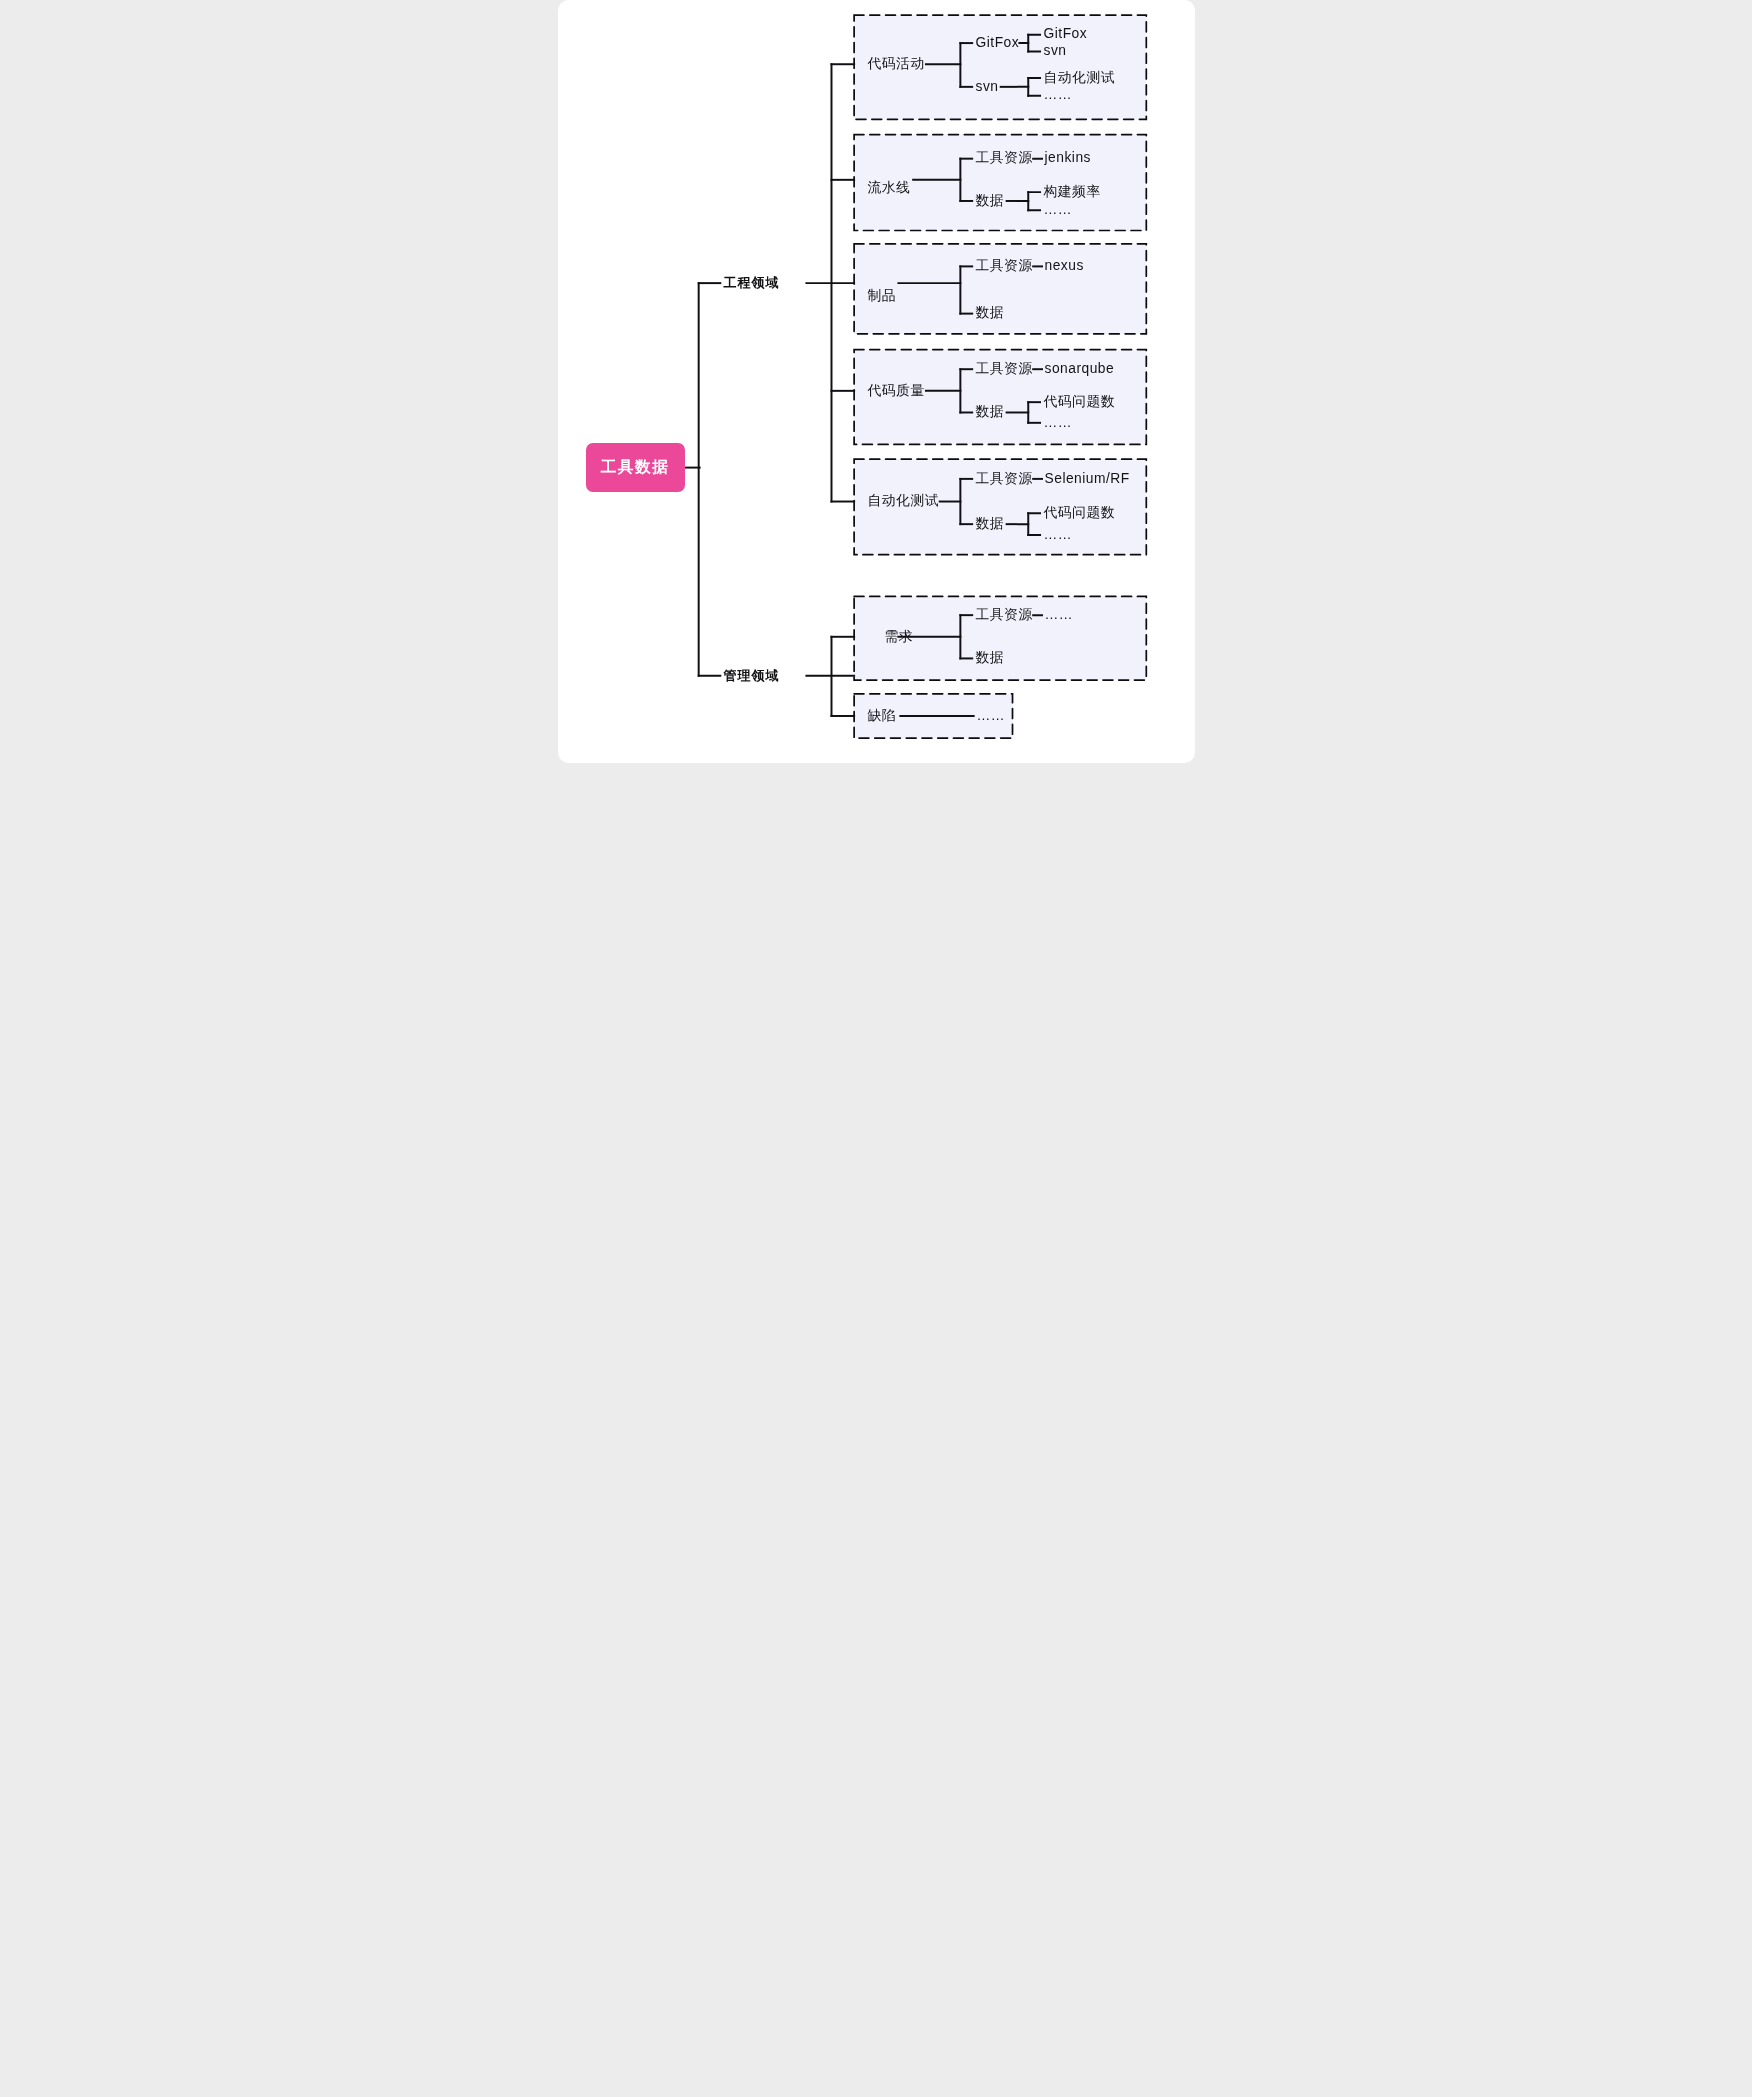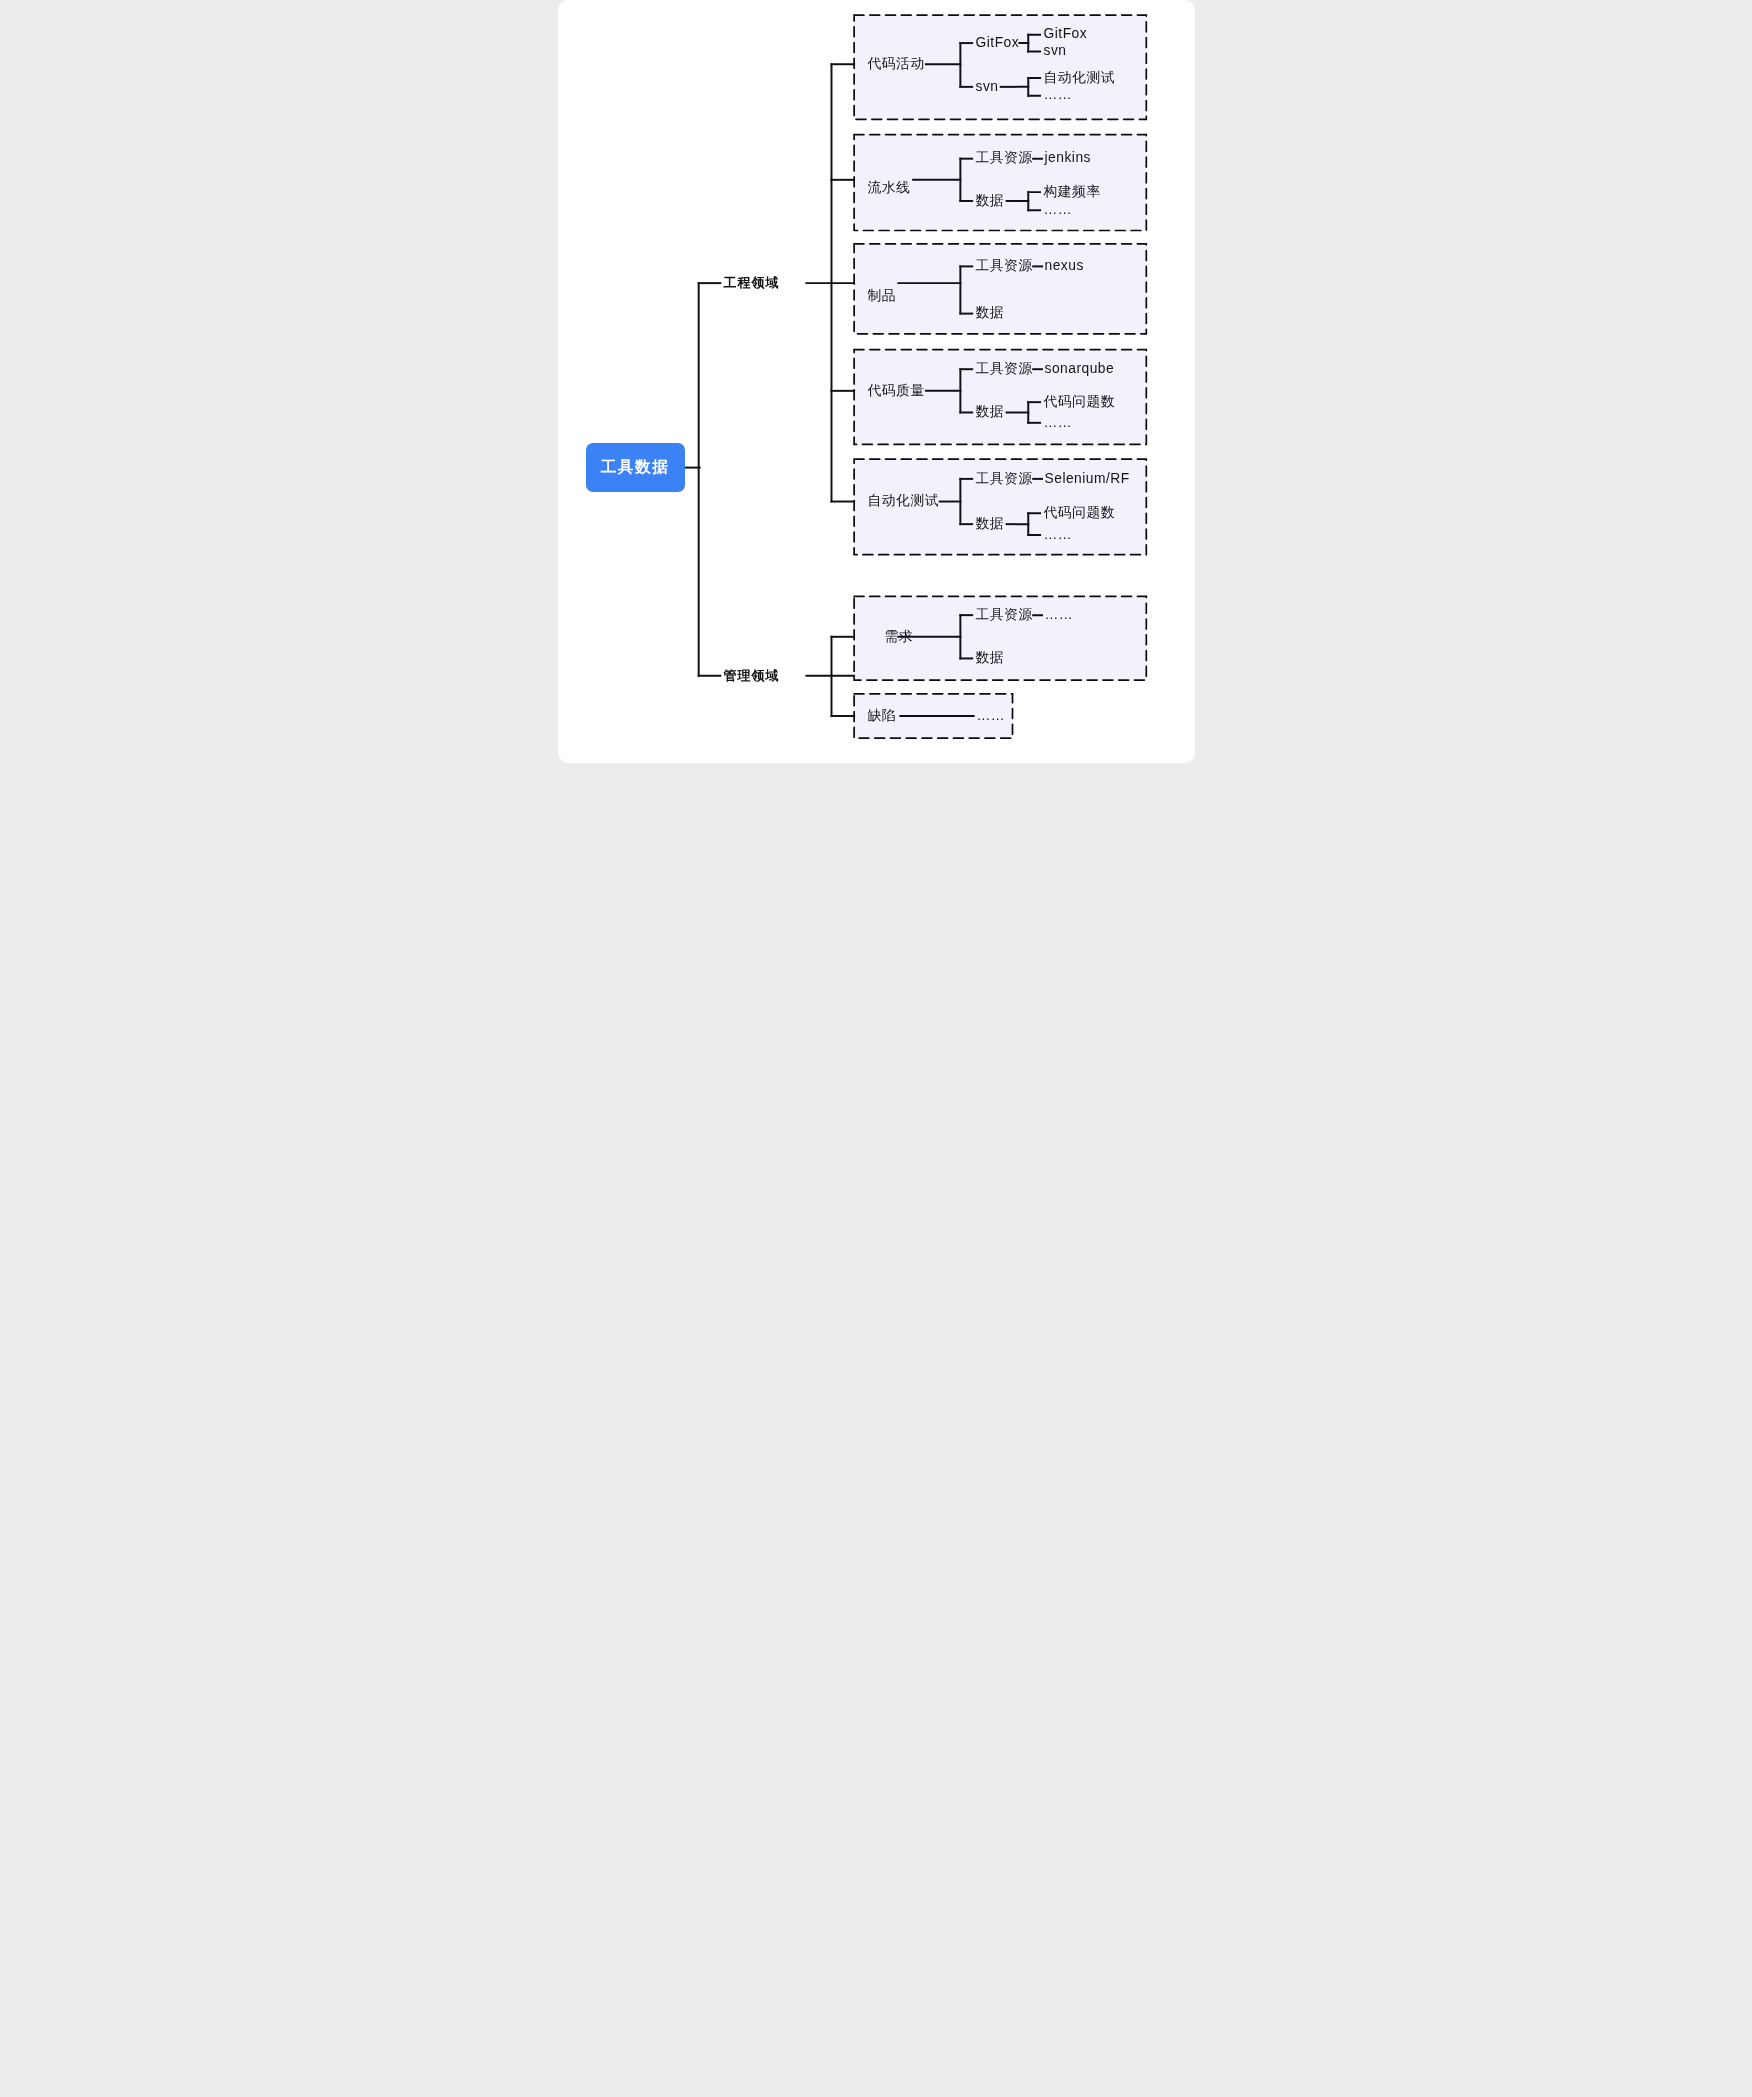--- a/index.html
+++ b/index.html
@@ -11,21 +11,21 @@
   }
   .wires{position:absolute;left:0;top:0;width:637px;height:763px;}
   .lbl{
     position:absolute;transform:translateY(-50%);
     font-size:13.8px;font-weight:400;line-height:1.15;white-space:nowrap;
     color:#131316;letter-spacing:0.5px;
   }
   .lbl.major{font-size:13px;font-weight:600;letter-spacing:1px;}
   .root-node{
     position:absolute;left:28px;top:443px;width:99px;height:49px;
-    background:#3b82f6;border-radius:6.9px;
+    background:#ec4899;border-radius:6.9px;
     display:flex;align-items:center;justify-content:center;
     color:#ffffff;font-size:15.7px;font-weight:700;letter-spacing:1.5px;
   }
 </style>
 </head>
 <body>
 
 <div class="page">
 
   <svg class="wires" viewBox="0 0 1295 1550" xmlns="http://www.w3.org/2000/svg">

